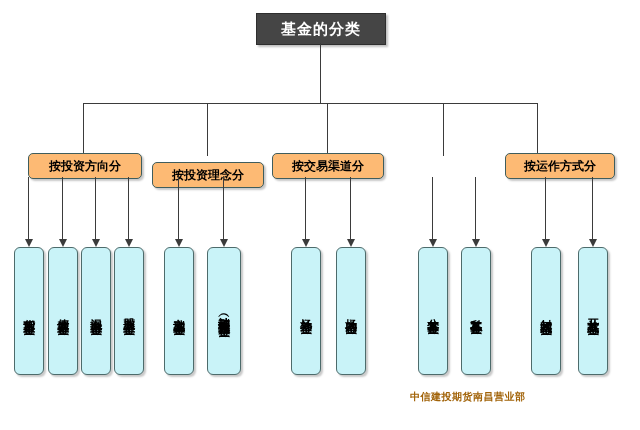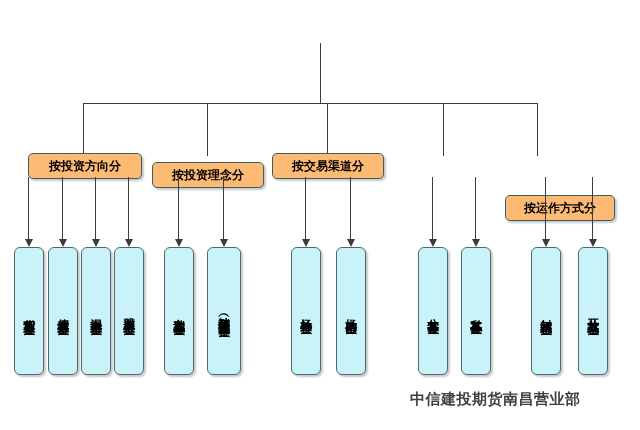--- a/index.html
+++ b/index.html
@@ -67,52 +67,55 @@
     font-weight:bold;
     font-size:12px;
     line-height:1.22;
     letter-spacing:1px;
     white-space:nowrap;
   }
 
   
   .footer{
     position:absolute;
-    color:#404040;
+    color:#a16207;
     font-weight:bold;
-    font-size:15px;
+    font-size:10px;
     letter-spacing:.5px;
     white-space:nowrap;
   }
 </style>
 </head>
 <body>
 
 <div id="canvas">
 
+  <div class="title-box" style="left:256px;top:13px;width:128px;height:30px;">
+    <span>基金的分类</span>
+  </div>
 
   <div class="lineV" style="left:320px;top:43px;height:60px;"></div>
   <div class="lineH" style="left:83px;top:103px;width:454px;"></div>
 
   <div class="lineV" style="left:83px;top:103px;height:53px;"></div>
   <div class="lineV" style="left:207px;top:103px;height:53px;"></div>
   <div class="lineV" style="left:327px;top:103px;height:53px;"></div>
   <div class="lineV" style="left:443px;top:103px;height:53px;"></div>
   <div class="lineV" style="left:537px;top:103px;height:53px;"></div>
 
   <div class="cat-box" style="left:28px;top:153px;width:112px;height:24px;">
     <span>按投资方向分</span>
   </div>
   <div class="cat-box" style="left:152px;top:153px;width:110px;height:24px;margin-top:9px;">
     <span>按投资理念分</span>
   </div>
   <div class="cat-box" style="left:272px;top:153px;width:110px;height:24px;">
     <span>按交易渠道分</span>
   </div>
-  <div class="cat-box" style="left:505px;top:153px;width:108px;height:24px;margin-top:42px;">
+  <div class="cat-box" style="left:505px;top:153px;width:108px;height:24px;">
     <span>按运作方式分</span>
   </div>
 
   <div class="arrow" style="left:28px;top:177px;height:63px;"></div>
   <div class="arrow" style="left:62px;top:177px;height:63px;"></div>
   <div class="arrow" style="left:95px;top:177px;height:63px;"></div>
   <div class="arrow" style="left:128px;top:177px;height:63px;"></div>
   <div class="arrow" style="left:178px;top:177px;height:63px;"></div>
   <div class="arrow" style="left:223px;top:177px;height:63px;"></div>
   <div class="arrow" style="left:305px;top:177px;height:63px;"></div>

